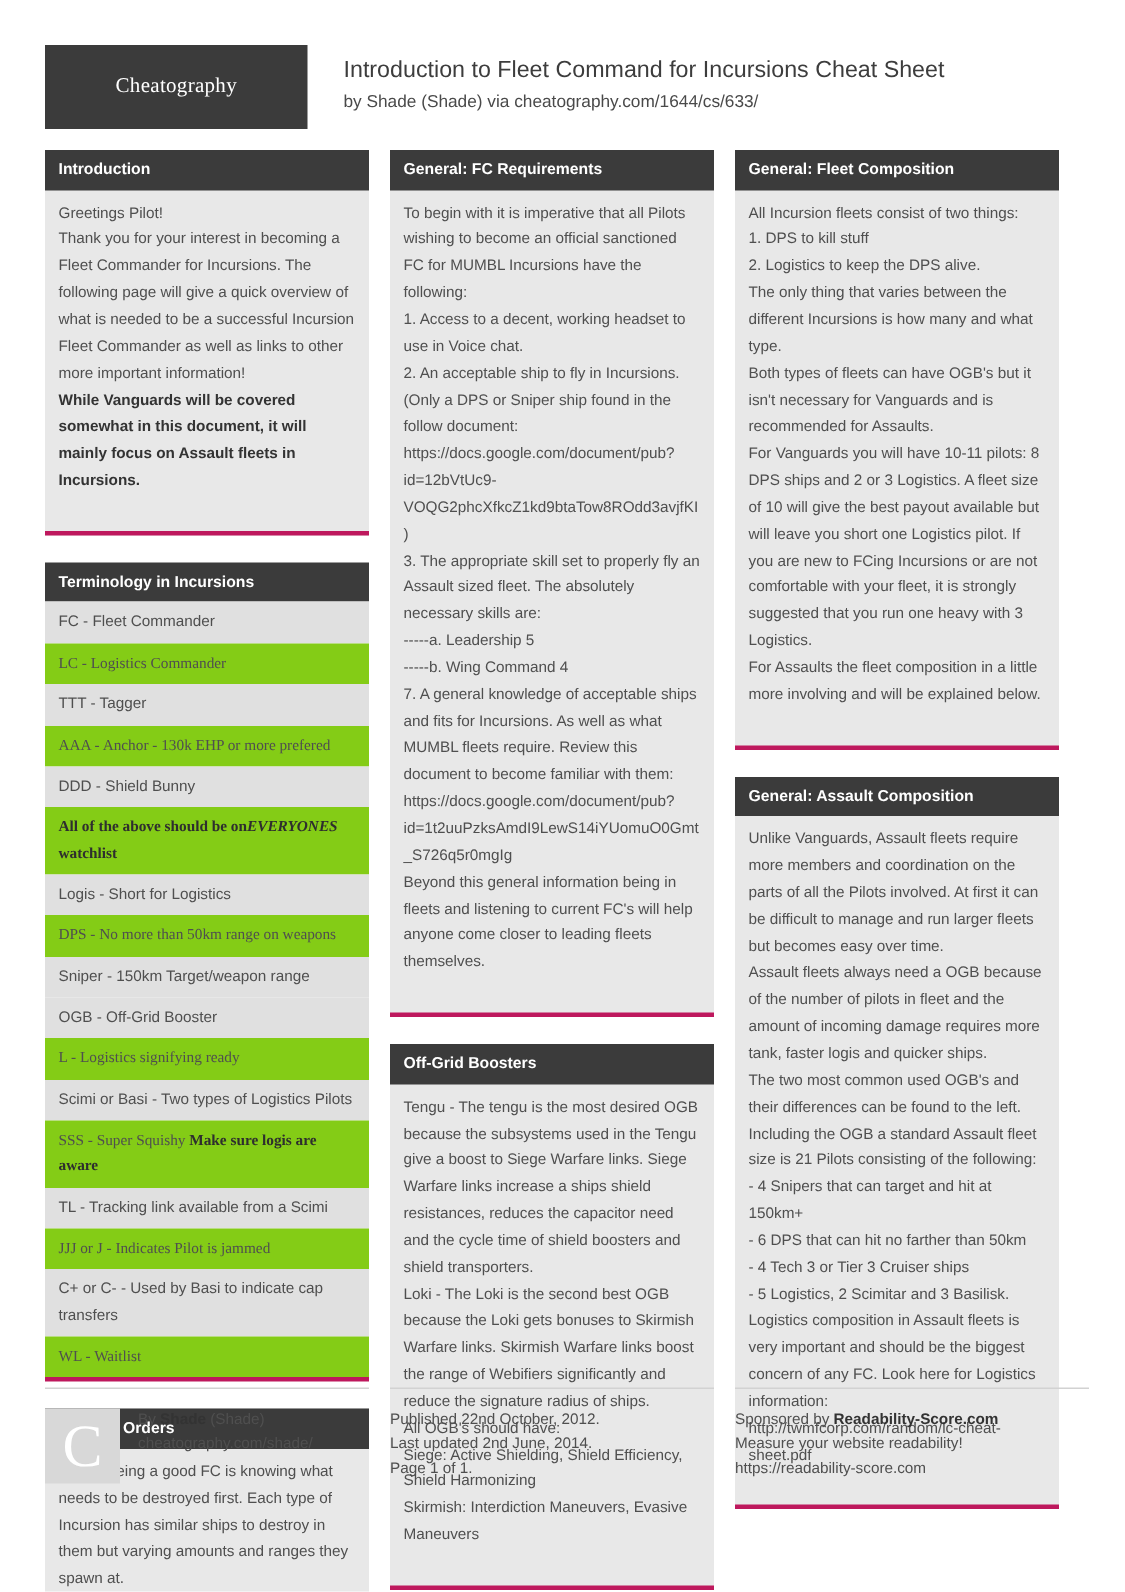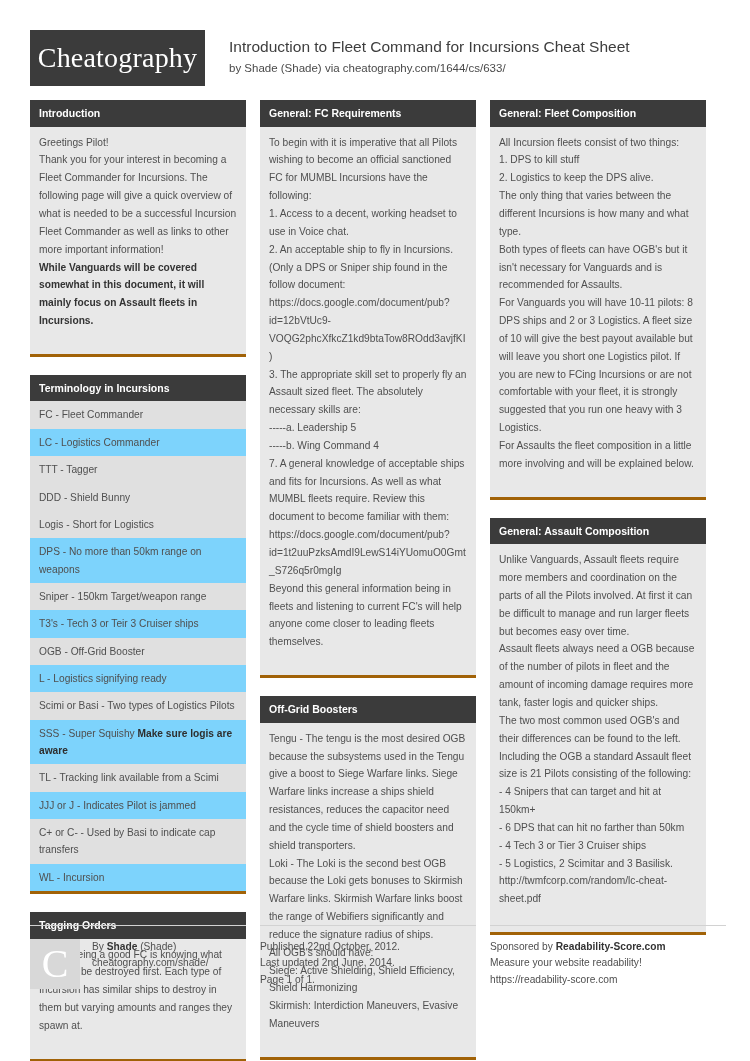--- a/index.html
+++ b/index.html
@@ -36,21 +36,21 @@
     height: 56px;
     background: #3b3b3b;
     display: flex;
     align-items: center;
     justify-content: center;
     flex: 0 0 auto;
   }
   .logo-text {
     color: #ffffff;
     font-family: "Liberation Serif", serif;
-    font-size: 28px;
+    font-size: 14px;
     letter-spacing: 0.2px;
   }
   .header-titles {
     margin-left: 24px;
     padding-top: 6px;
   }
   .sheet-title {
     font-size: 15.5px;
     color: #3d3d3d;
     line-height: 1.45;
@@ -71,21 +71,21 @@
     align-items: flex-start;
   }
   .column {
     width: 216px;
     flex: 0 0 216px;
   }
 
   
   .card {
     margin-bottom: 18px;
-    border-bottom: 3px solid #a16207;
+    border-bottom: 3px solid #be185d;
     background: #e8e8e8;
   }
   .card-header {
     background: #3b3b3b;
     color: #ffffff;
     font-size: 10.5px;
     font-weight: bold;
     padding: 7px 9px 7px 9px;
     line-height: 1.2;
   }
@@ -110,21 +110,21 @@
     border-collapse: collapse;
   }
   .tbl td {
     padding: 5px 9px;
     font-size: 10.2px;
     line-height: 1.7;
     color: #4f4f4f;
     vertical-align: top;
   }
   .tbl tr.odd td { background: #e0e0e0; }
-  .tbl tr.even td { background: #7dd3fc; }
+  .tbl tr.even td { background: #84cc16; font-family: Liberation Serif, serif; }
   .tbl td strong { color: #2e2e2e; font-weight: bold; }
   .tbl td em { font-style: italic; font-weight: bold; color: #2e2e2e; }
   .wrap-any { word-break: break-word; overflow-wrap: anywhere; }
 
   
   .footer {
     position: absolute;
     left: 30px;
     right: 30px;
     bottom: 72px;
@@ -197,35 +197,38 @@
           <tbody>
               <tr class="odd">
                 <td>FC - Fleet Commander</td>
               </tr>
               <tr class="even">
                 <td>LC - Logistics Commander</td>
               </tr>
               <tr class="odd">
                 <td>TTT - Tagger</td>
               </tr>
+              <tr class="even">
+                <td>AAA - Anchor - 130k EHP or more prefered</td>
+              </tr>
               <tr class="odd">
                 <td>DDD - Shield Bunny</td>
               </tr>
+              <tr class="even">
+                <td><strong>All of the above should be on</strong><em>EVERYONES</em><strong> watchlist</strong></td>
+              </tr>
               <tr class="odd">
                 <td>Logis - Short for Logistics</td>
               </tr>
               <tr class="even">
                 <td>DPS - No more than 50km range on weapons</td>
               </tr>
               <tr class="odd">
                 <td>Sniper - 150km Target/weapon range</td>
               </tr>
-              <tr class="even">
-                <td>T3's - Tech 3 or Teir 3 Cruiser ships</td>
-              </tr>
               <tr class="odd">
                 <td>OGB - Off-Grid Booster</td>
               </tr>
               <tr class="even">
                 <td>L - Logistics signifying ready</td>
               </tr>
               <tr class="odd">
                 <td>Scimi or Basi - Two types of Logistics Pilots</td>
               </tr>
               <tr class="even">
@@ -234,21 +237,21 @@
               <tr class="odd">
                 <td>TL - Tracking link available from a Scimi</td>
               </tr>
               <tr class="even">
                 <td>JJJ or J - Indicates Pilot is jammed</td>
               </tr>
               <tr class="odd">
                 <td>C+ or C- - Used by Basi to indicate cap transfers</td>
               </tr>
               <tr class="even">
-                <td>WL - Incursion</td>
+                <td>WL - Waitlist</td>
               </tr>
             </tbody>
         </table>
       </div>
 
       <div class="card">
         <div class="card-header">Tagging Orders</div>
         <div class="card-body">
           <p>Part of being a good FC is knowing what needs to be destroyed first. Each type of Incursion has similar ships to destroy in them but varying amounts and ranges they spawn at.</p>
 
@@ -307,20 +310,21 @@
         <div class="card-header">General: Assault Composition</div>
         <div class="card-body">
           <p>Unlike Vanguards, Assault fleets require more members and coordination on the parts of all the Pilots involved. At first it can be difficult to manage and run larger fleets but becomes easy over time.</p>
           <p>Assault fleets always need a OGB because of the number of pilots in fleet and the amount of incoming damage requires more tank, faster logis and quicker ships.</p>
           <p>The two most common used OGB's and their differences can be found to the left.</p>
           <p>Including the OGB a standard Assault fleet size is 21 Pilots consisting of the following:</p>
           <p>- 4 Snipers that can target and hit at 150km+</p>
           <p>- 6 DPS that can hit no farther than 50km</p>
           <p>- 4 Tech 3 or Tier 3 Cruiser ships</p>
           <p>- 5 Logistics, 2 Scimitar and 3 Basilisk.</p>
+          <p>Logistics composition in Assault fleets is very important and should be the biggest concern of any FC. Look here for Logistics information:</p>
           <p class="wrap-any">http://twmfcorp.com/random/lc-cheat-sheet.pdf</p>
         </div>
       </div>
 
     </div>
   </div>
 
   <div class="footer">
 
     <div class="footer-col author">

